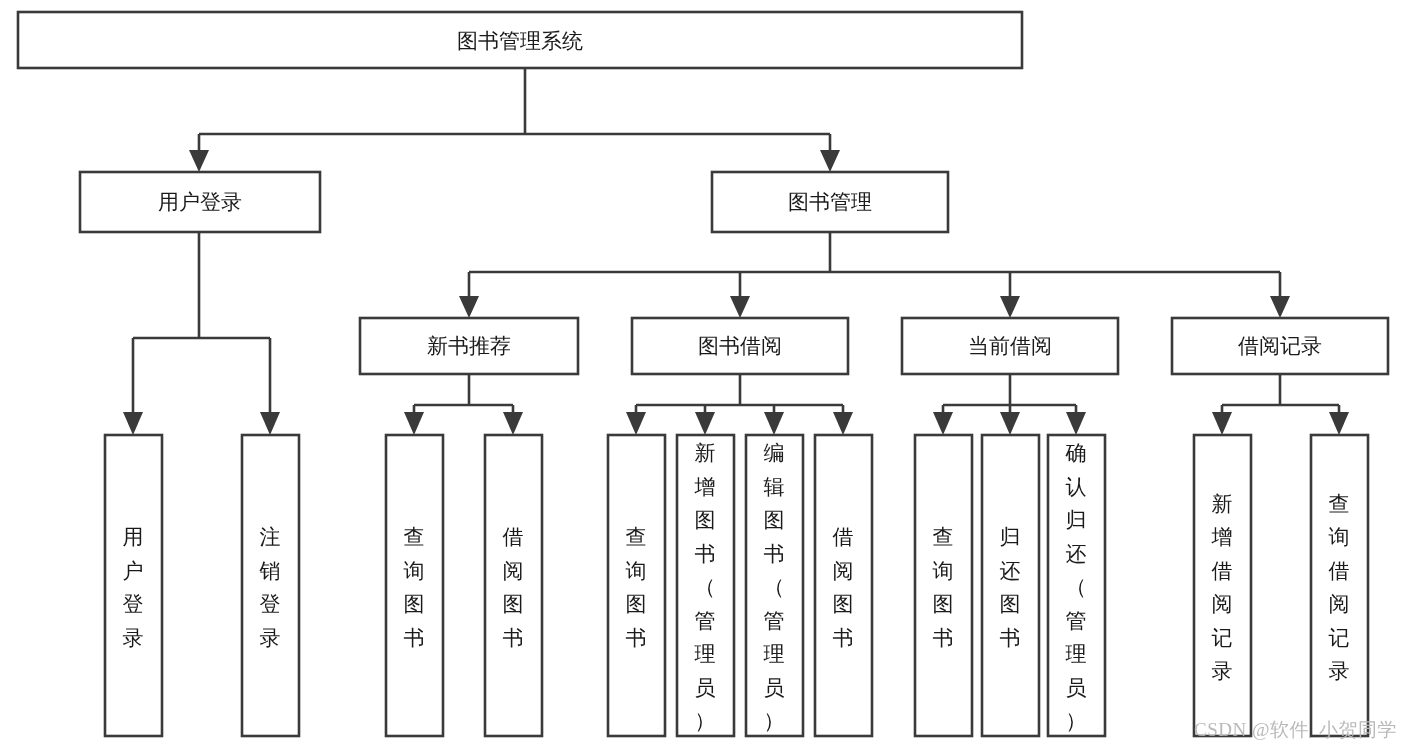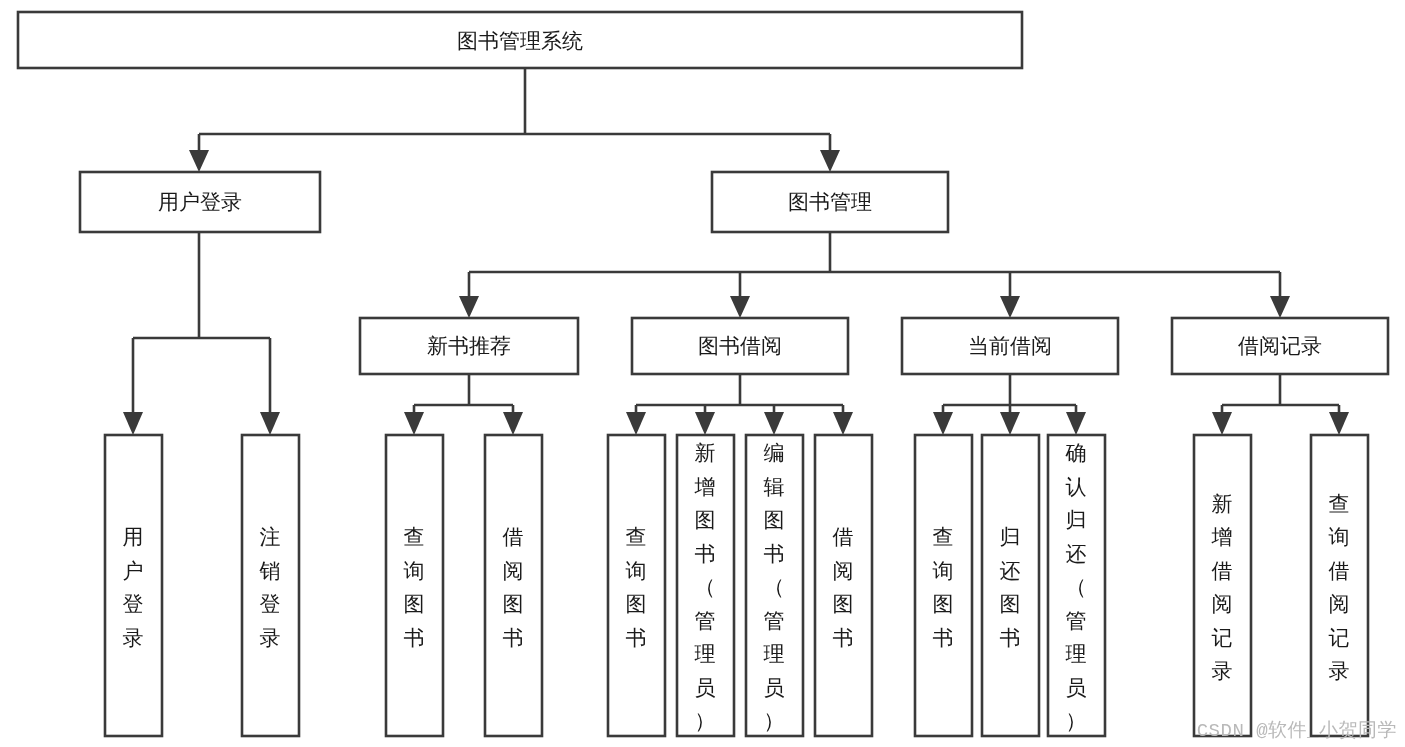--- a/index.html
+++ b/index.html
@@ -50,21 +50,21 @@
   .node-label-v {
     font-family: "Liberation Sans", "DejaVu Sans", sans-serif;
     font-size: 21px;
     fill: #1a1a1a;
     text-anchor: middle;
   }
   .watermark-text {
     position: absolute;
     right: 8px;
     bottom: 4px;
-    font-family: Liberation Mono, monospace;
+    font-family: Liberation Serif, serif;
     font-size: 19px;
     color: #b9b9b9;
     white-space: nowrap;
     letter-spacing: 0.5px;
     pointer-events: none;
   }
 </style>
 </head>
 <body>
 

